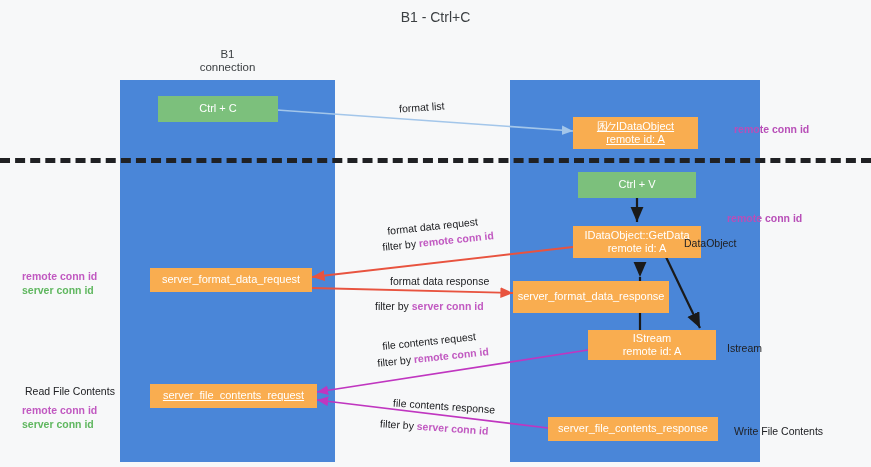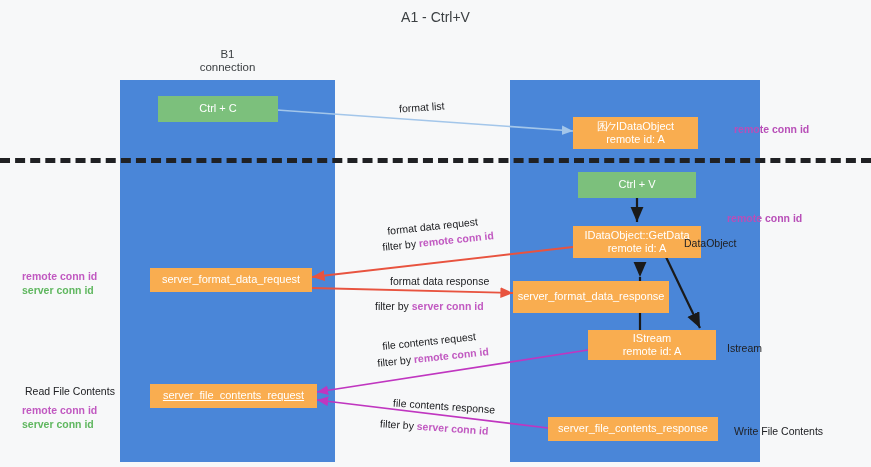--- a/index.html
+++ b/index.html
@@ -96,21 +96,21 @@
     height: 0;
     border-top: 5px dashed #202124;
   }
 </style>
 </head>
 <body>
 
 <div id="canvas">
 
   <div class="title">
-    <div>A1 - Ctrl+V</div>
+    <div>B1 - Ctrl+C</div>
   </div>
 
   <div class="col-header" style="left:120px; top:48px; width:215px;">
     <span class="l1">B1</span>
     <span class="l2">connection</span>
   </div>
 
   <div class="lane lane-b1"></div>
   <div class="lane lane-a1"></div>
 
@@ -146,21 +146,21 @@
 
     <line x1="548" y1="428" x2="317" y2="400" stroke="#c036c0" stroke-width="1.6" marker-end="url(#ah-magenta)"></line>
   </svg>
 
   <div class="dashline"></div>
 
   <div class="node green" style="left:158px; top:96px; width:120px; height:26px;">
     <span>Ctrl + C</span>
   </div>
 
-  <div class="node orange" style="left:573px; top:117px; width:125px; height:32px;">
+  <div class="node orange" style="left:573px; top:117px; width:125px; height:32px;text-decoration:underline;">
     <span>囷⁄⁊IDataObject</span>
     <span>remote id: A</span>
   </div>
 
   <div class="node green" style="left:578px; top:172px; width:118px; height:26px;">
     <span>Ctrl + V</span>
   </div>
 
   <div class="node orange" style="left:573px; top:226px; width:128px; height:32px;text-align:center;">
     <span>IDataObject::GetData</span>

